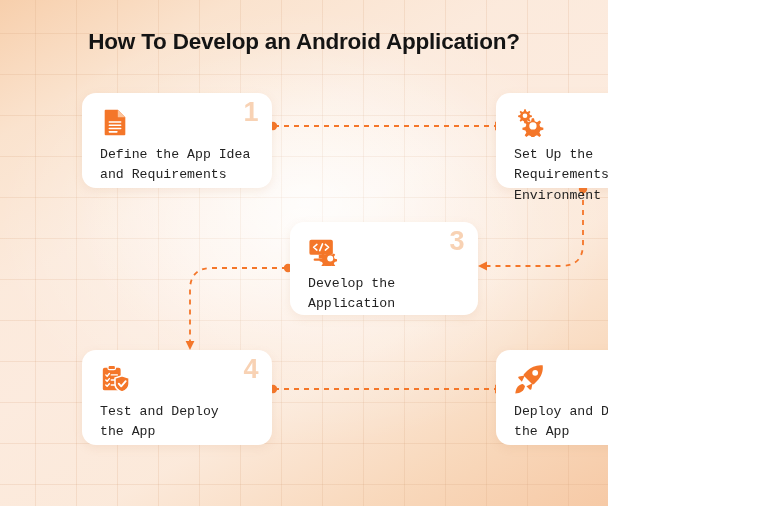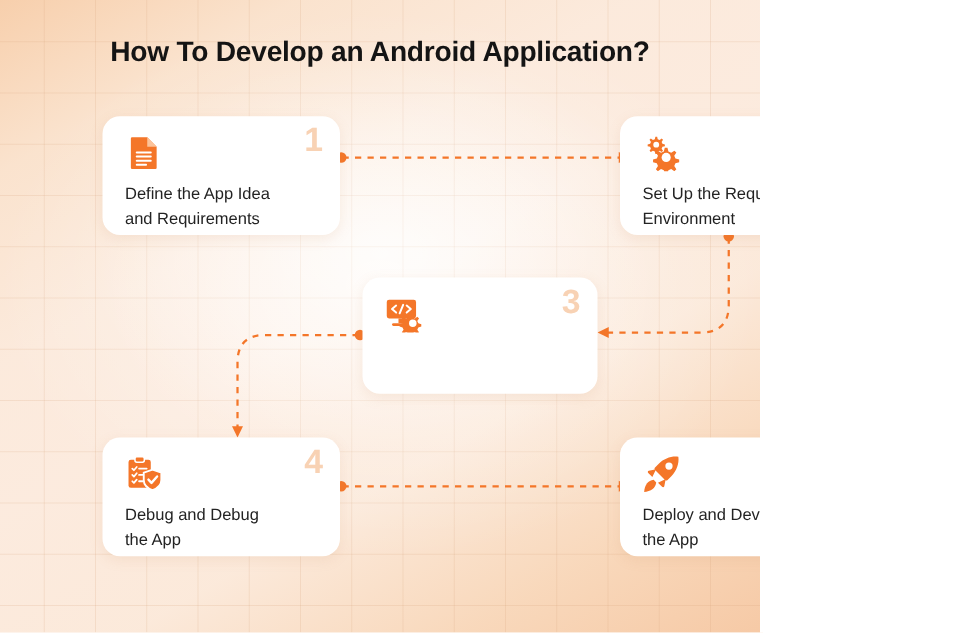--- a/index.html
+++ b/index.html
@@ -80,20 +80,21 @@
   }
   .card-label {
     position: absolute;
     left: 18px;
     right: 14px;
     top: 52px;
     font-size: 13.2px;
     line-height: 1.55;
     color: #232323;
     white-space: pre-line;
+    font-family: Liberation Mono, monospace;
   }
 
   .conn { position: absolute; overflow: visible; pointer-events: none; }
 
   .logo {
     position: absolute;
     left: 697px;
     top: 437px;
     width: 54px;
     height: 54px;
@@ -178,41 +179,43 @@
           <polyline points="18.5,9 22,12 18.5,15"></polyline>
           <line x1="15.5" y1="8.4" x2="12.5" y2="15.6"></line>
         </g>
         <rect x="11.5" y="20" width="5" height="4" fill="#F47629"></rect>
         <rect x="6" y="24" width="16" height="2.4" rx="1.2" fill="#F47629"></rect>
         <path d="M23 16.5 l2.3 0 .8 2.9 2.3 1 2.5-1.7 1.6 1.6 -1.7 2.5 1 2.3 2.9 .8 0 2.3 -2.9 .8 -1 2.3 1.7 2.5 -1.6 1.6 -2.5-1.7 -2.3 1 -.8 2.9 -2.3 0 -.8-2.9 -2.3-1 -2.5 1.7 -1.6-1.6 1.7-2.5 -1-2.3 -2.9-.8 0-2.3 2.9-.8 1-2.3 -1.7-2.5 1.6-1.6 2.5 1.7 2.3-1 z" fill="#F47629" transform="translate(-2.2,0) scale(0.88) translate(3,2.4)"></path>
         <circle cx="23.7" cy="24.1" r="3.2" fill="#ffffff"></circle>
       </svg>
     </span>
     <span class="card-num">3</span>
+    <div class="card-label">Develop the
+Application</div>
   </div>
 
   <div class="card" style="left:82px; top:350px; width:190px; height:95px;">
     <span class="card-icon">
       <svg viewBox="0 0 32 32" width="30" height="30">
         <rect x="3" y="4" width="19" height="24" rx="2" fill="#F47629"></rect>
         <rect x="8.5" y="1.5" width="8" height="4.6" rx="1.6" fill="#F47629" stroke="#ffffff" stroke-width="1.3"></rect>
         <g stroke="#ffffff" stroke-width="1.5" fill="none" stroke-linecap="round" stroke-linejoin="round">
           <polyline points="6.2,11.6 7.6,13 10,10.2"></polyline>
           <polyline points="6.2,17 7.6,18.4 10,15.6"></polyline>
           <polyline points="6.2,22.4 7.6,23.8 10,21"></polyline>
           <line x1="12" y1="11.6" x2="18.5" y2="11.6"></line>
           <line x1="12" y1="17" x2="18.5" y2="17"></line>
           <line x1="12" y1="22.4" x2="18.5" y2="22.4"></line>
         </g>
         <path d="M23.5 12.5 l7.5 2.6 0 6.2 c0 4.6 -3.6 7.2 -7.5 8.6 c-3.9 -1.4 -7.5 -4 -7.5 -8.6 l0 -6.2 z" fill="#F47629" stroke="#ffffff" stroke-width="1.6"></path>
         <polyline points="20,21 22.6,23.8 27.4,18.3" stroke="#ffffff" stroke-width="2" fill="none" stroke-linecap="round" stroke-linejoin="round"></polyline>
       </svg>
     </span>
     <span class="card-num">4</span>
-    <div class="card-label">Debug and Debug
+    <div class="card-label">Test and Deploy
 the App</div>
   </div>
 
   <div class="card" style="left:496px; top:350px; width:190px; height:95px;">
     <span class="card-icon">
       <svg viewBox="0 0 32 32" width="30" height="30">
         <path d="M30.5 1.4 c-5.8 -.8 -12.2 1.6 -16.4 5.8 l-3.4 3.4 c-.6 .6 -.6 1.6 0 2.2 l8.5 8.5 c.6 .6 1.6 .6 2.2 0 l3.4-3.4 c4.2 -4.2 6.6 -10.6 5.8 -16.4 z" fill="#F47629"></path>
         <circle cx="22.6" cy="9.4" r="3.1" fill="#ffffff"></circle>
         <path d="M11.6 12.2 l-6.2 1.2 c-.9 .2 -1.2 1.3 -.5 1.9 l3.5 3.5 z" fill="#F47629"></path>
         <path d="M19.8 20.4 l-1.2 6.2 c-.2 .9 -1.3 1.2 -1.9 .5 l-3.5-3.5 z" fill="#F47629"></path>

